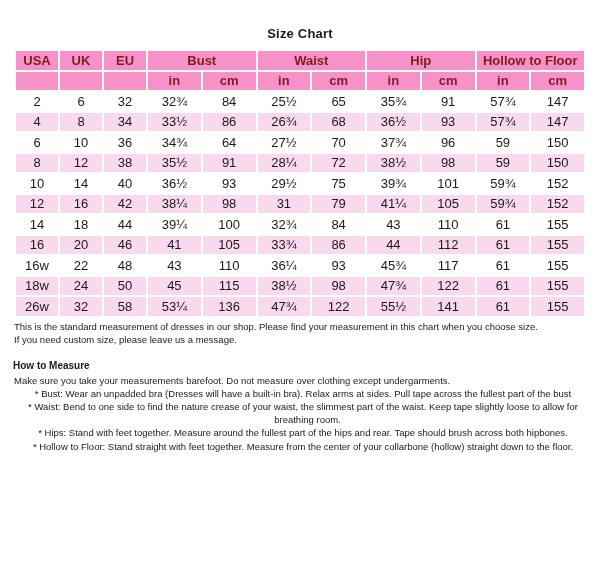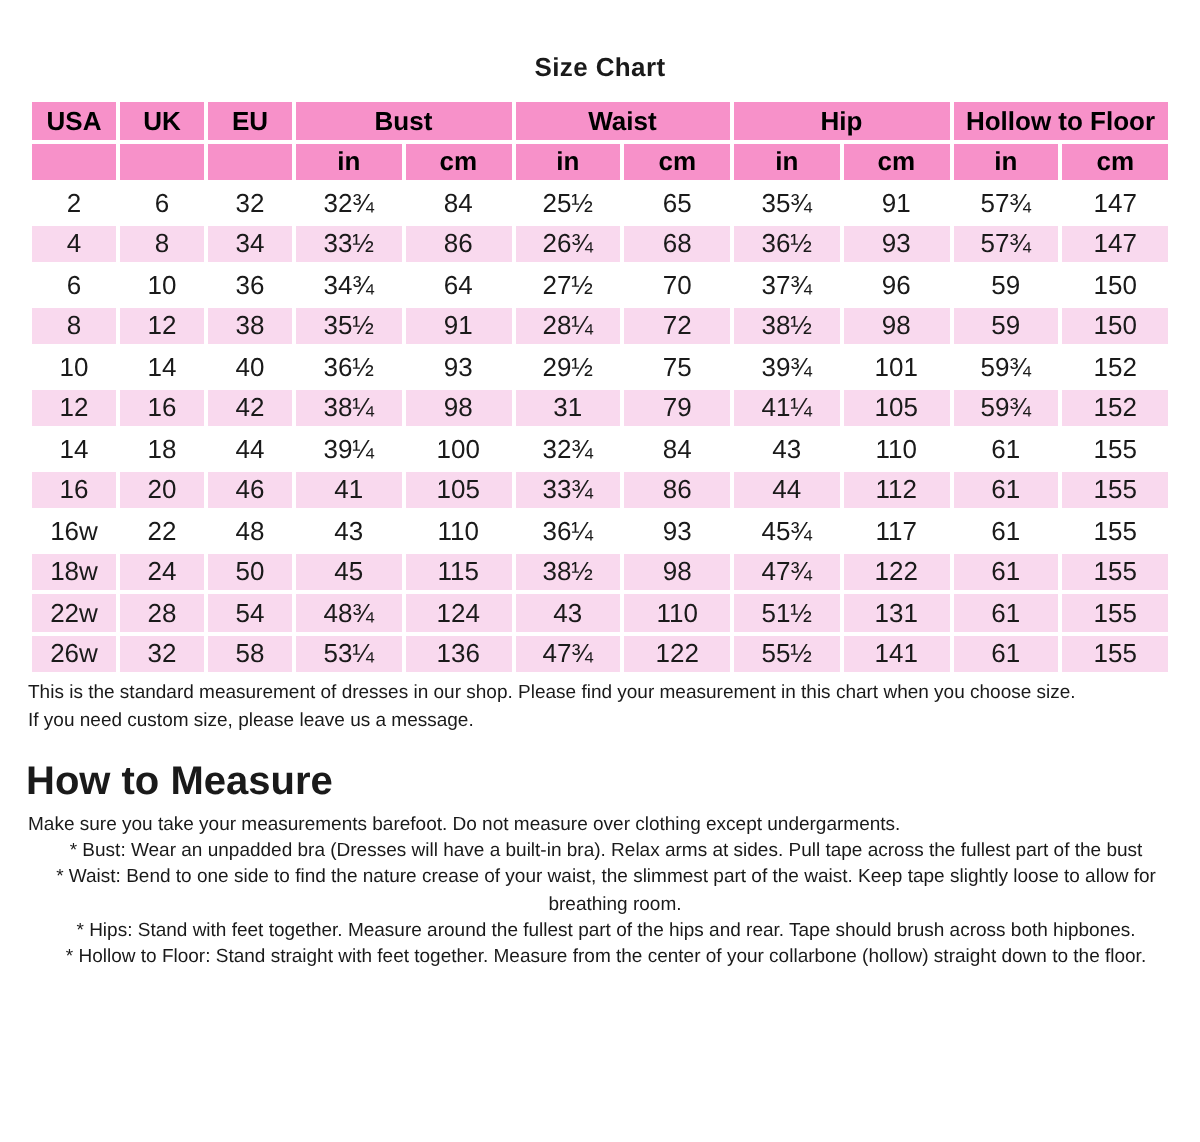--- a/index.html
+++ b/index.html
@@ -37,33 +37,33 @@
     padding: 0;
     text-align: center;
     vertical-align: middle;
     font-size: 13px;
     white-space: nowrap;
     overflow: hidden;
   }
   thead th {
     background: var(--header-pink);
     font-weight: bold;
-    color: #000000;
+    color: #7f1d1d;
   }
   tbody td { background: #ffffff; font-weight: normal; }
   tbody tr.alt td { background: var(--row-pink); }
   .notes {
     margin: 2px 0 0 14px;
     font-size: 9.5px;
     line-height: 13.5px;
     width: 578px;
   }
   .h2m-heading {
     margin: 13px 0 0 13px;
-    font-size: 20px;
+    font-size: 10px;
     font-weight: bold;
   }
   .h2m-intro {
     margin: 3px 0 0 14px;
     font-size: 9.5px;
     line-height: 13.2px;
     width: 580px;
   }
   .h2m-list { margin: 0 0 0 14px; width: 578px; }
   .h2m-item {
@@ -242,33 +242,20 @@
         <td>45</td>
         <td>115</td>
         <td>38½</td>
         <td>98</td>
         <td>47¾</td>
         <td>122</td>
         <td>61</td>
         <td>155</td>
       </tr>
       <tr class="alt">
-        <td>22w</td>
-        <td>28</td>
-        <td>54</td>
-        <td>48¾</td>
-        <td>124</td>
-        <td>43</td>
-        <td>110</td>
-        <td>51½</td>
-        <td>131</td>
-        <td>61</td>
-        <td>155</td>
-      </tr>
-      <tr class="alt">
         <td>26w</td>
         <td>32</td>
         <td>58</td>
         <td>53¼</td>
         <td>136</td>
         <td>47¾</td>
         <td>122</td>
         <td>55½</td>
         <td>141</td>
         <td>61</td>

